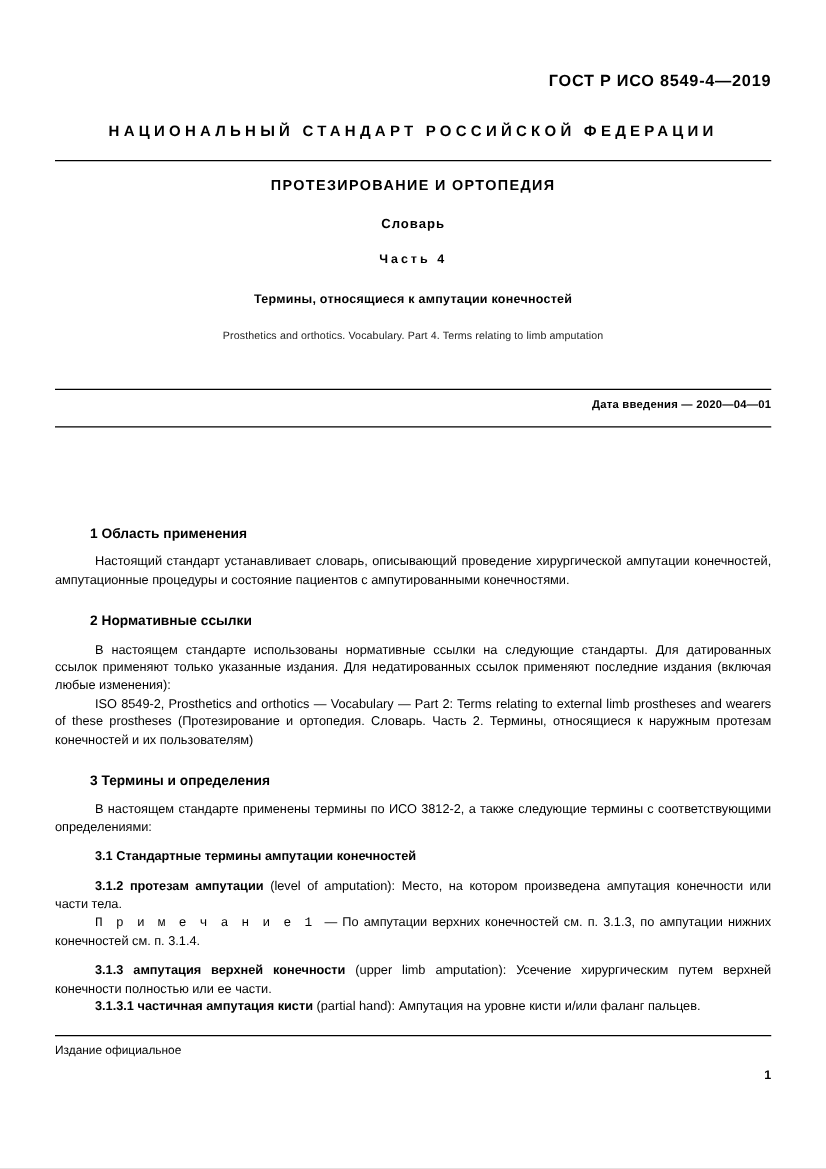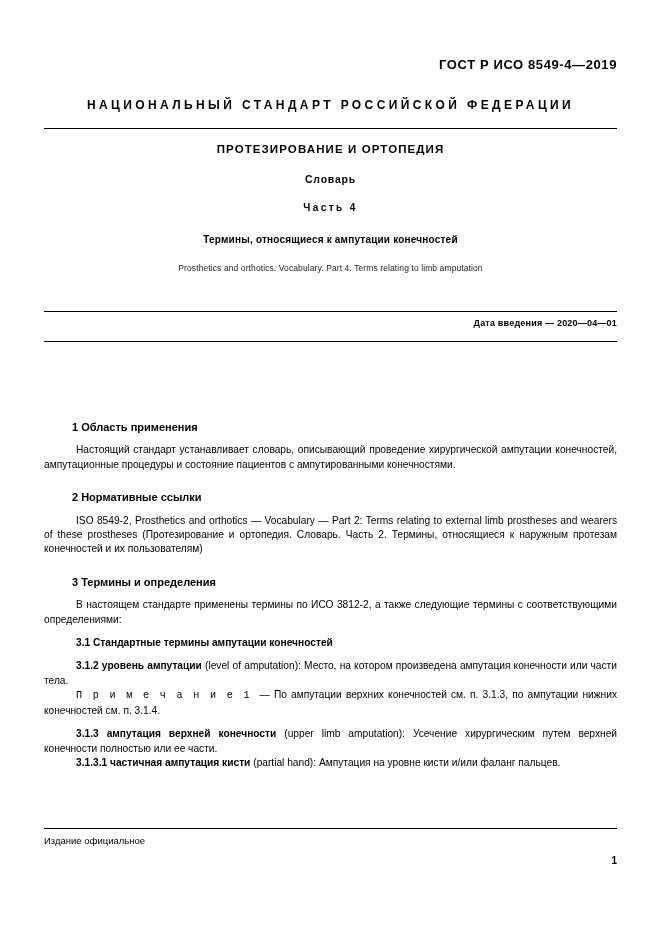--- a/index.html
+++ b/index.html
@@ -181,35 +181,36 @@
         <h2 class="sec">1  Область применения</h2>
       </div>
       <div class="sp-after-sec"></div>
       <p class="para">Настоящий стандарт устанавливает словарь, описывающий проведение хирургической ампута­ции конечностей, ампутационные процедуры и состояние пациентов с ампутированными конечностями.</p>
 
       <div class="sp-before-sec"></div>
       <div class="sec-wrap">
         <h2 class="sec">2  Нормативные ссылки</h2>
       </div>
       <div class="sp-after-sec"></div>
+      <p class="para">В настоящем стандарте использованы нормативные ссылки на следующие стандарты. Для дати­рованных ссылок применяют только указанные издания. Для недатированных ссылок применяют по­следние издания (включая любые изменения):</p>
       <p class="para">ISO 8549-2, Prosthetics and orthotics — Vocabulary — Part 2: Terms relating to external limb prosthe­ses and wearers of these prostheses (Протезирование и ортопедия. Словарь. Часть 2. Термины, относя­щиеся к наружным протезам конечностей и их пользователям)</p>
 
       <div class="sp-before-sec"></div>
       <div class="sec-wrap">
         <h2 class="sec">3  Термины и определения</h2>
       </div>
       <div class="sp-after-sec"></div>
       <p class="para">В настоящем стандарте применены термины по ИСО 3812-2, а также следующие термины с соот­ветствующими определениями:</p>
 
       <div class="gap-s"></div>
       <p class="subhead">3.1 Стандартные термины ампутации конечностей</p>
 
       <div class="gap-s"></div>
 
-      <p class="para"><span class="b">3.1.2</span> <span class="b">уровень ампутации</span> <span>(level of amputation): Место, на котором произведена ампутация конеч­ности или части тела.</span></p>
+      <p class="para"><span class="b">3.1.2</span> <span class="b">протезам ампутации</span> <span>(level of amputation): Место, на котором произведена ампутация конеч­ности или части тела.</span></p>
 
       <p class="para"><span class="note-sp">П р и м е ч а н и е  1</span> &nbsp;<span>— По ампутации верхних конечностей см. п. 3.1.3, по ампутации нижних конечностей см. п. 3.1.4.</span></p>
 
       <div class="gap-s"></div>
       <p class="para"><span class="b">3.1.3</span> <span class="b">ампутация верхней конечности</span> <span>(upper limb amputation): Усечение  хирургическим  путем верхней конечности полностью или ее части.</span></p>
 
       <p class="para"><span class="b">3.1.3.1</span> <span class="b">частичная ампутация кисти</span> <span>(partial hand): Ампутация на уровне кисти и/или фаланг паль­цев.</span></p>
 
     </div>
 

